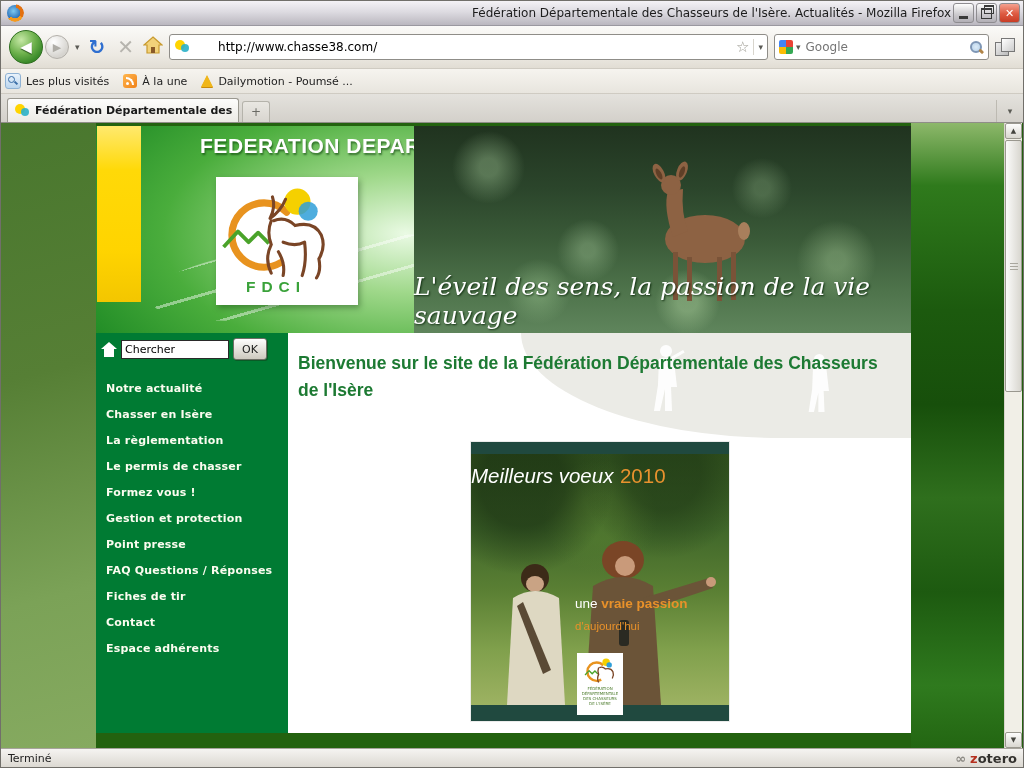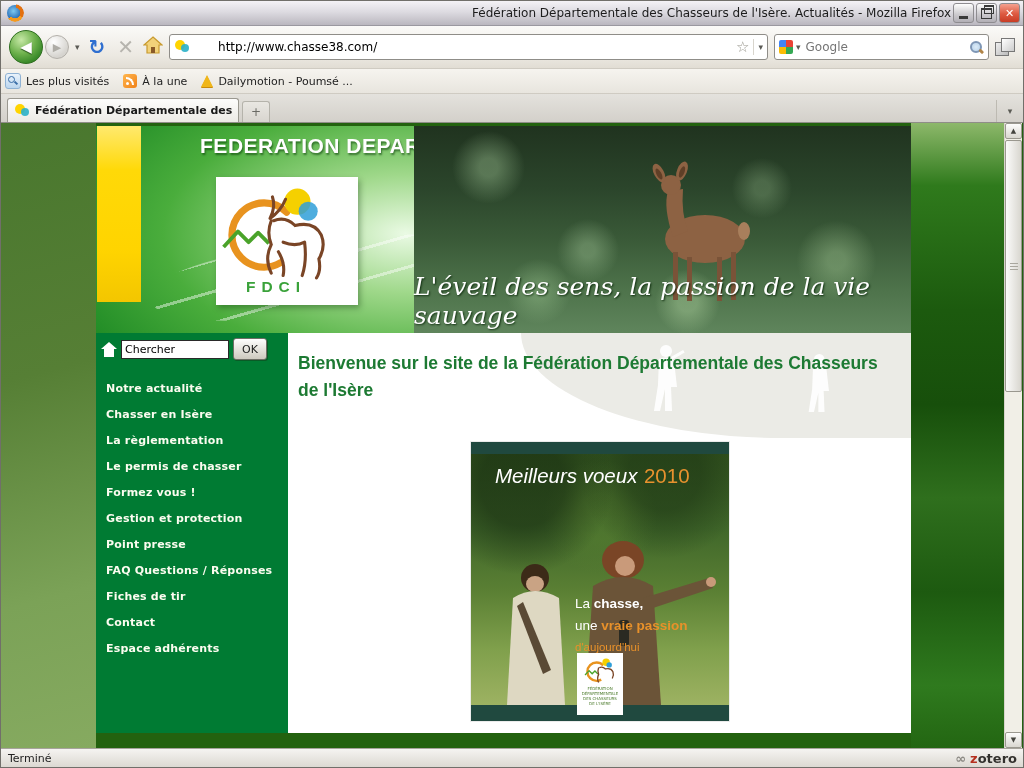--- a/index.html
+++ b/index.html
@@ -104,21 +104,21 @@
   .heading{position:relative;margin:17px 0 0 10px;width:590px;color:#1d7a33;font-family:"Liberation Sans",sans-serif;font-weight:bold;font-size:17.5px;line-height:1.55;}
 
   
   .poster{position:relative;margin:38px 0 0 183px;width:258px;height:279px;flex:0 0 auto;box-shadow:0 0 0 1px rgba(0,0,0,.08);}
   .poster .band-top{height:12px;background:#20493f;}
   .poster .photo{position:relative;height:251px;overflow:hidden;background:
      radial-gradient(circle at 20% 12%,rgba(20,40,15,.55) 0 14%,transparent 30%),
      radial-gradient(circle at 75% 8%,rgba(25,48,18,.5) 0 12%,transparent 28%),
      radial-gradient(circle at 50% 25%,rgba(90,130,50,.5) 0 10%,transparent 25%),
      linear-gradient(180deg,#33541f 0%,#40672a 30%,#5b8034 55%,#80a04c 78%,#9db262 100%);}
-  .greeting{position:absolute;top:10px;left:24px;font-size:20.5px;color:#fff;}
+  .greeting{position:absolute;top:10px;left:0;font-size:20.5px;color:#fff;}
   .greeting .g-word{font-style:italic;font-family:"Liberation Sans",sans-serif;}
   .greeting .g-year{color:#e8922e;font-family:"Liberation Sans",sans-serif;}
   .slogan{position:absolute;top:138px;left:104px;width:150px;line-height:1.35;font-family:"Liberation Sans",sans-serif;}
   .sl-white{color:#fff;font-size:13.5px;}
   .sl-wb{color:#fff;font-size:13.5px;font-weight:bold;}
   .sl-ob{color:#e8912a;font-size:13.5px;font-weight:bold;}
   .sl-o{color:#e8912a;font-size:11.5px;}
   .minilogo{position:absolute;left:50%;transform:translateX(-50%);bottom:6px;width:46px;height:62px;background:#fff;display:flex;flex-direction:column;align-items:center;padding-top:3px;box-sizing:border-box;z-index:2;}
   .minilogo .caption{font-size:4px;line-height:1.2;color:#4a7a2a;text-align:center;margin-top:1px;width:40px;}
   .poster .band-bottom{position:absolute;bottom:0;left:0;width:100%;height:16px;background:#20493f;}
@@ -316,21 +316,20 @@
                 <path d="M122,66 Q152,48 182,66 L190,185 L114,185 Z" fill="#6b5438"></path>
                 <path d="M172,78 L238,58 L242,68 L176,90 Z" fill="#6b5438"></path>
                 <circle cx="240" cy="62" r="5" fill="#c99a7a"></circle>
                 <rect x="148" y="100" width="10" height="26" rx="3" fill="#2a2a22"></rect>
               </svg>
               <div class="greeting">
                 <span class="g-word">Meilleurs voeux</span>
                 <span class="g-year">2010</span>
               </div>
               <div class="slogan">
-                <div><span class="sl-white">La </span><span class="sl-wb">chasse,</span></div>
                 <div><span class="sl-white">une </span><span class="sl-ob">vraie passion</span></div>
                 <div><span class="sl-o">d'aujourd'hui</span></div>
               </div>
             </div>
             <div class="minilogo">
               <svg width="34" height="30" viewBox="0 0 100 80">
                 <circle cx="40" cy="42" r="27" fill="none" stroke="#e8931f" stroke-width="7" stroke-dasharray="120 50" stroke-dashoffset="-28"></circle>
                 <polyline points="6,52 18,39 27,48 35,40 44,49" fill="none" stroke="#4aa32a" stroke-width="4"></polyline>
                 <circle cx="68" cy="14" r="11" fill="#f5d000"></circle>
                 <circle cx="77" cy="22" r="8" fill="#2f9fd8"></circle>

